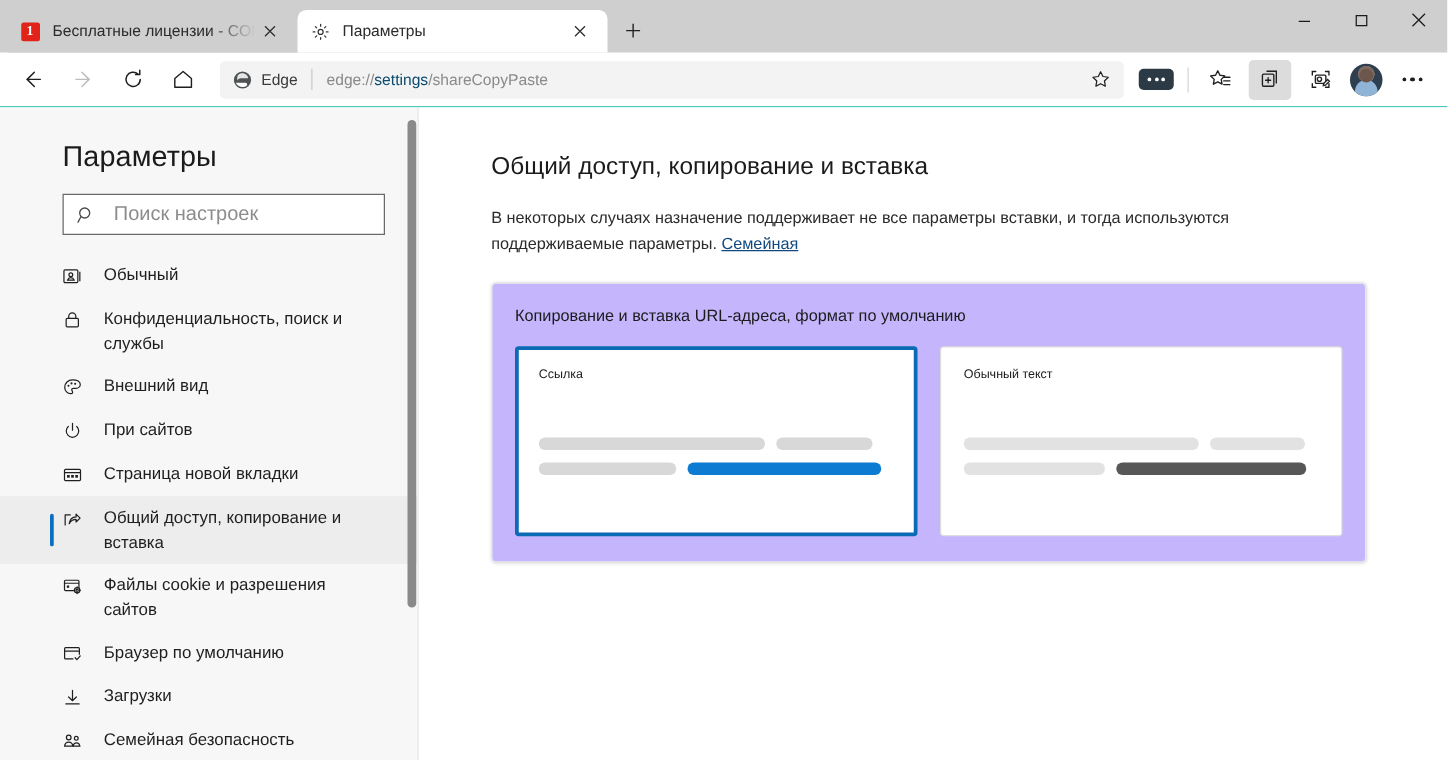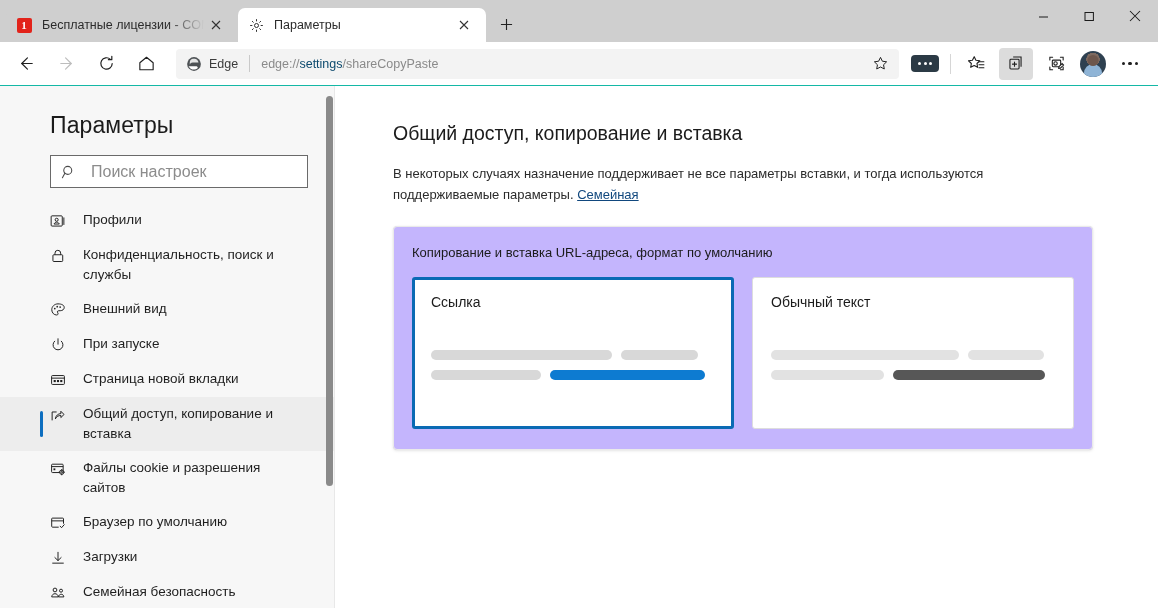--- a/index.html
+++ b/index.html
@@ -248,21 +248,21 @@
     background: #ffffff;
     border: 1px solid #dddddd;
     border-radius: 3px;
     padding: 16px 18px;
     position: relative;
   }
   .tile.selected {
     border: 3px solid #0a6ab4;
     padding: 14px 16px;
   }
-  .tile-label { font-size: 14px; color: #1b1b1b; }
+  .tile-label { font-size: 10px; color: #1b1b1b; }
   .mock { position:absolute; left:18px; right:18px; top:72px; }
   .tile.selected .mock { left:16px; right:16px; top:70px; }
   .mockrow { display:flex; gap:9px; margin-bottom: 10px; }
   .bar { height: 10px; border-radius: 5px; }
   .sb-grey    { background: #d8d8d8; }
   .sb-grey-l  { background: #e2e2e2; }
   .sb-blue    { background: #0d7bd1; }
   .sb-dark    { background: #575757; }
 </style>
 </head>
@@ -430,21 +430,21 @@
 
         <div class="navitem">
           <span class="nicon">
             <svg width="16" height="16" viewBox="0 0 18 18" fill="none" stroke="#1f1f1f" stroke-width="1.1">
               <rect x="1.3" y="3.2" width="12.5" height="11.5" rx="1"></rect>
               <path d="M15.6 5v8.4"></path>
               <circle cx="7.5" cy="7.6" r="1.7"></circle>
               <path d="M4.6 12.4c.5-1.4 1.6-2.1 2.9-2.1s2.4.7 2.9 2.1z"></path>
             </svg>
           </span>
-          <span class="nlabel">Профили</span>
+          <span class="nlabel">Обычный</span>
         </div>
 
         <div class="navitem">
           <span class="nicon">
             <svg width="16" height="16" viewBox="0 0 18 18" fill="none" stroke="#1f1f1f" stroke-width="1.1">
               <rect x="3.3" y="7.6" width="11" height="7.6" rx="1"></rect>
               <path d="M5.6 7.6V5.8a3.2 3.2 0 0 1 6.4 0v1.8"></path>
             </svg>
           </span>
           <span class="nlabel">Конфиденциальность, поиск и службы</span>
@@ -462,21 +462,21 @@
           <span class="nlabel">Внешний вид</span>
         </div>
 
         <div class="navitem">
           <span class="nicon">
             <svg width="16" height="16" viewBox="0 0 18 18" fill="none" stroke="#1f1f1f" stroke-width="1.1">
               <path d="M5.2 4.7a5.6 5.6 0 1 0 7.6 0" stroke-linecap="round"></path>
               <path d="M9 2v6.1" stroke-linecap="round"></path>
             </svg>
           </span>
-          <span class="nlabel">При запуске</span>
+          <span class="nlabel">При сайтов</span>
         </div>
 
         <div class="navitem">
           <span class="nicon">
             <svg width="16" height="16" viewBox="0 0 18 18" fill="none" stroke="#1f1f1f" stroke-width="1.1">
               <rect x="1.8" y="4" width="14.4" height="10" rx="1"></rect>
               <path d="M1.8 6.9h14.4"></path>
               <rect x="4.1" y="9" width="2.4" height="2.4" fill="#1f1f1f" stroke="none"></rect>
               <rect x="7.8" y="9" width="2.4" height="2.4" fill="#1f1f1f" stroke="none"></rect>
               <rect x="11.5" y="9" width="2.4" height="2.4" fill="#1f1f1f" stroke="none"></rect>

